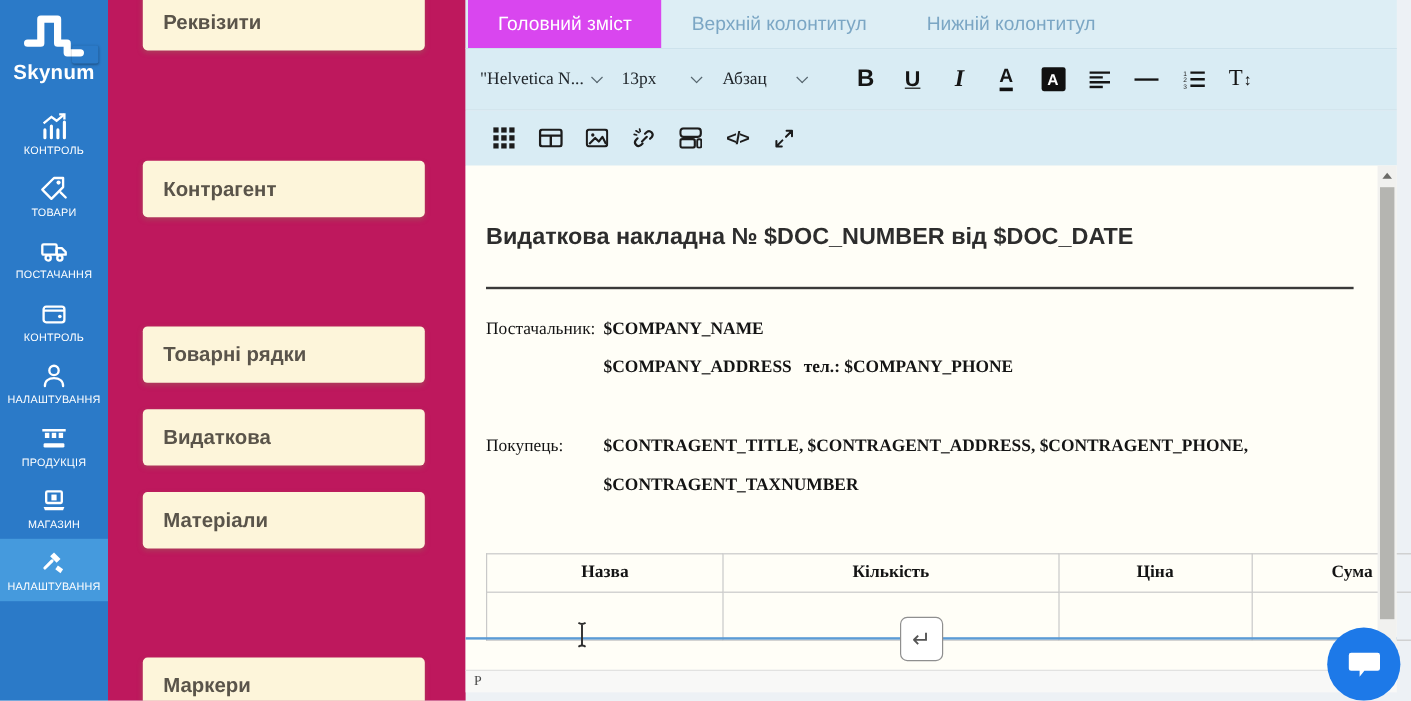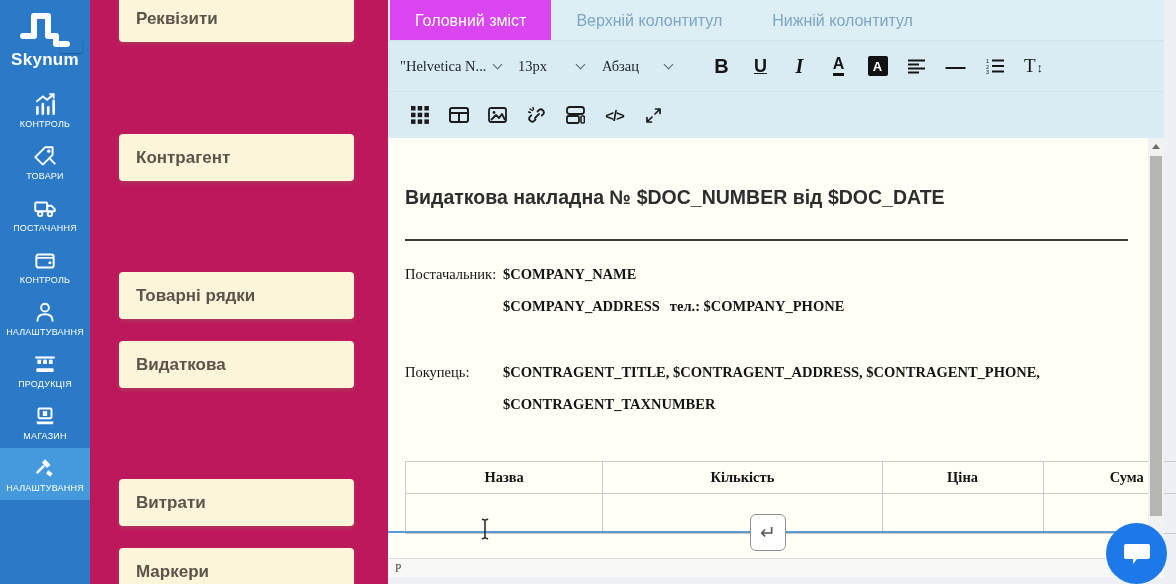--- a/index.html
+++ b/index.html
@@ -155,21 +155,21 @@
       <span class="nav-label">НАЛАШТУВАННЯ</span>
     </div>
   </div>
 </div>
 
 <div class="panel">
   <div class="panel-btn" style="top:-5px">Реквізити</div>
   <div class="panel-btn" style="top:134px">Контрагент</div>
   <div class="panel-btn" style="top:272px">Товарні рядки</div>
   <div class="panel-btn" style="top:341px">Видаткова</div>
-  <div class="panel-btn" style="top:479px">Витрати</div>
+  <div class="panel-btn" style="top:410px">Матеріали</div>
   <div class="panel-btn" style="top:548px">Маркери</div>
 </div>
 
 <div class="editor">
 
   <div class="tabs">
     <div class="tab active" style="margin-left:2px">Головний зміст</div>
     <div class="tab">Верхній колонтитул</div>
     <div class="tab">Нижній колонтитул</div>
   </div>

